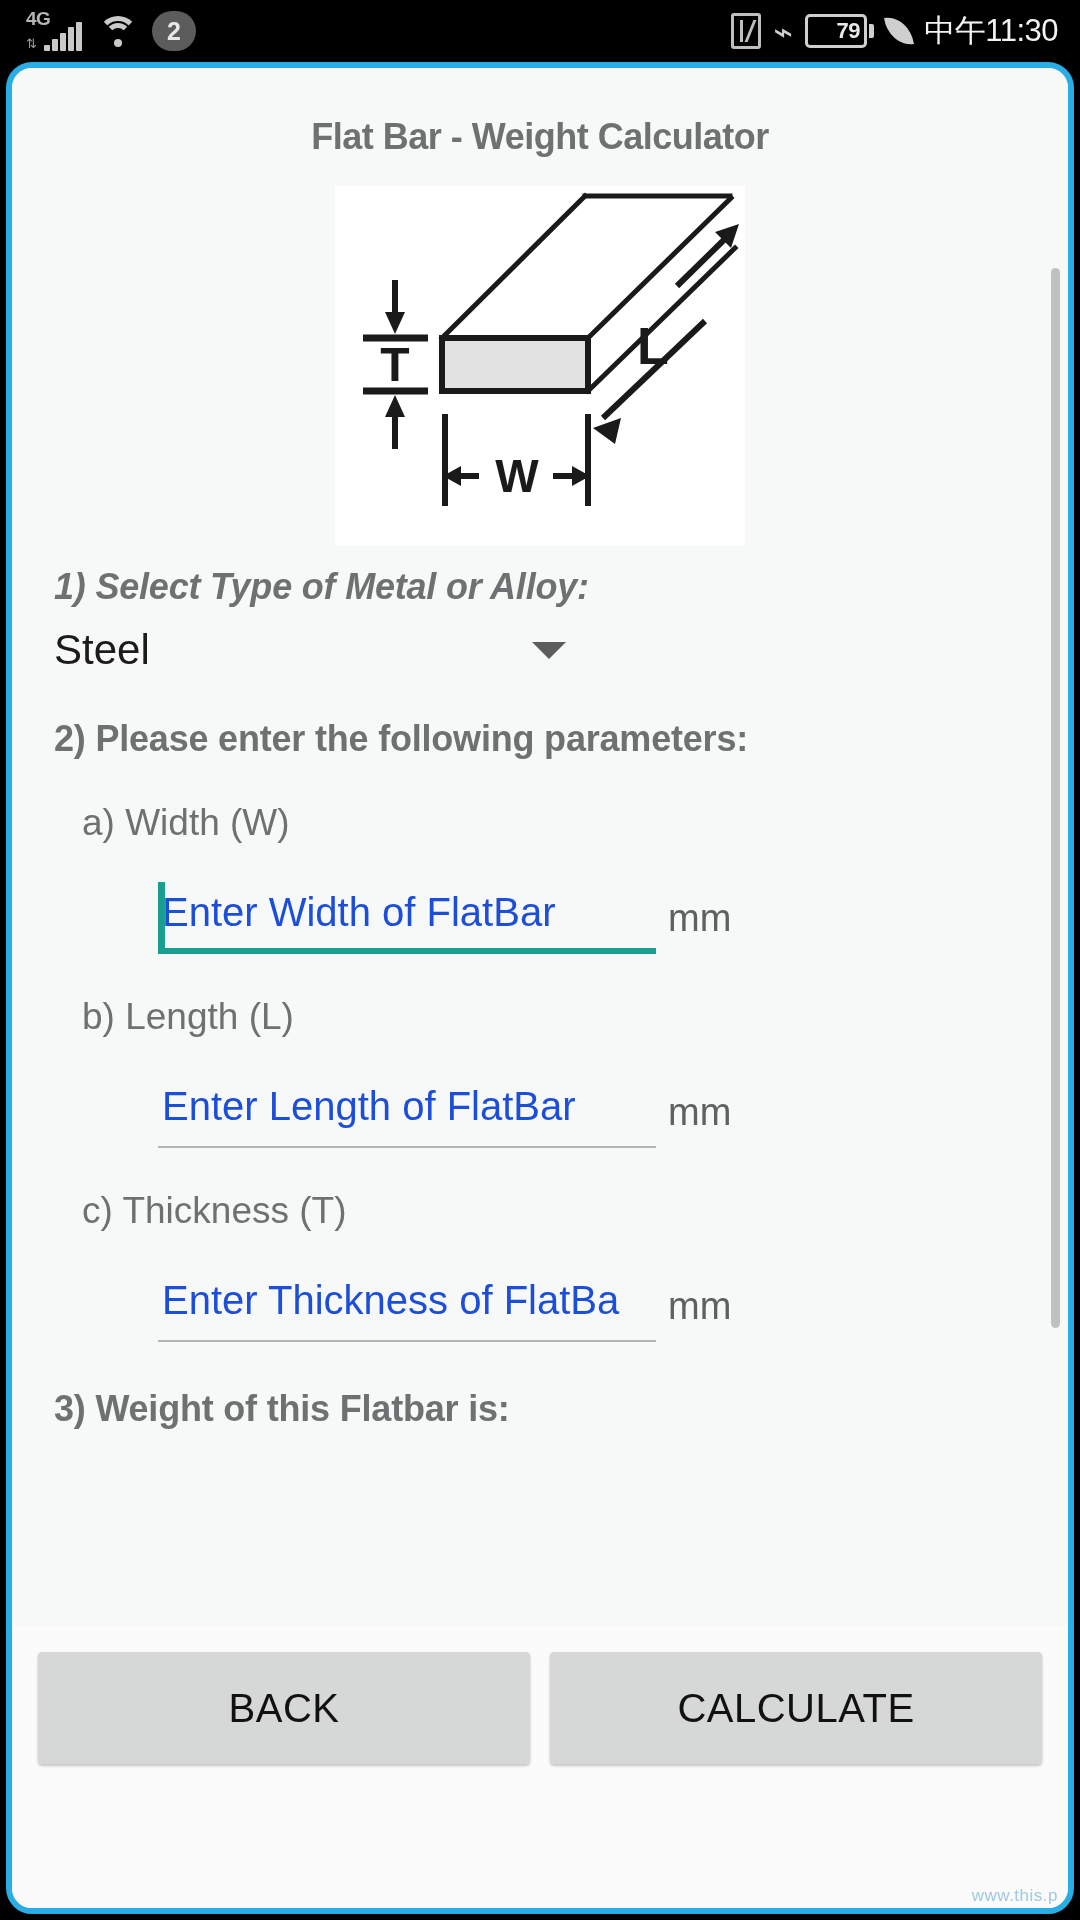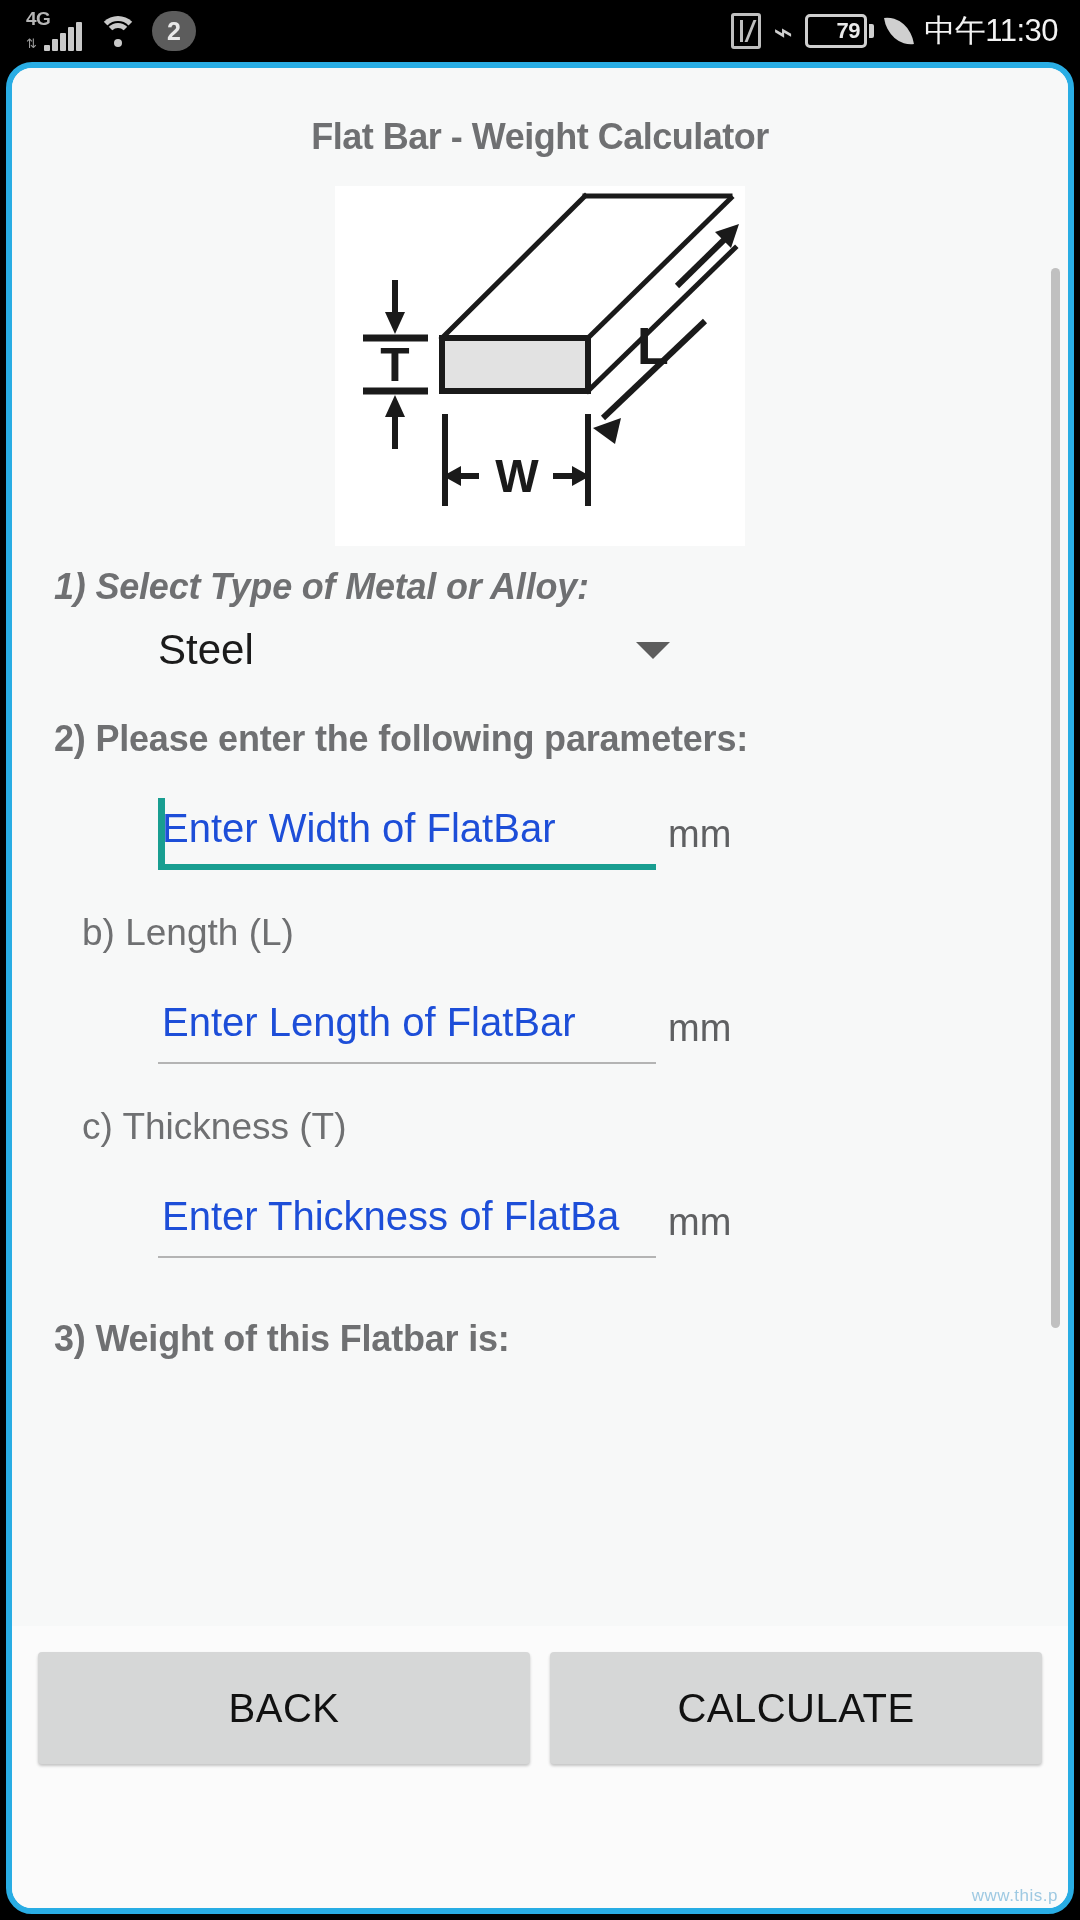--- a/index.html
+++ b/index.html
@@ -227,25 +227,24 @@
 
   
   .section-head {
     font-size: 36px;
     font-weight: bold;
     color: #6f7072;
     letter-spacing: -0.2px;
   }
   #sec1-head { margin-top: 20px; font-style: italic; }
   #sec2-head { margin-top: 44px; }
-  #sec3-head { margin-top: 60px; }
+  #sec3-head { margin-top: 46px; }
 
   .spinner-row {
     margin-top: 18px;
-    margin-left: 104px;
     width: 518px;
     display: flex;
     align-items: center;
     justify-content: space-between;
   }
   .spinner-value {
     font-size: 42px;
     color: #1b1b1b;
   }
   .spinner-arrow {
@@ -458,20 +457,21 @@
 
       <div id="sec1-head" class="section-head">1) Select Type of Metal or Alloy:</div>
 
       <div class="spinner-row">
         <span class="spinner-value">Steel</span>
         <span class="spinner-arrow"></span>
       </div>
 
       <div id="sec2-head" class="section-head">2) Please enter the following parameters:</div>
 
+      <div class="field-label">a) Width (W)</div>
       <div class="field-row">
         <div class="field-input focused">
           <div class="caret"></div>
           <div class="ph">Enter Width of FlatBar</div>
           <div class="rule"></div>
         </div>
         <div class="unit">mm</div>
       </div>
 
       <div class="field-label">b) Length (L)</div>

